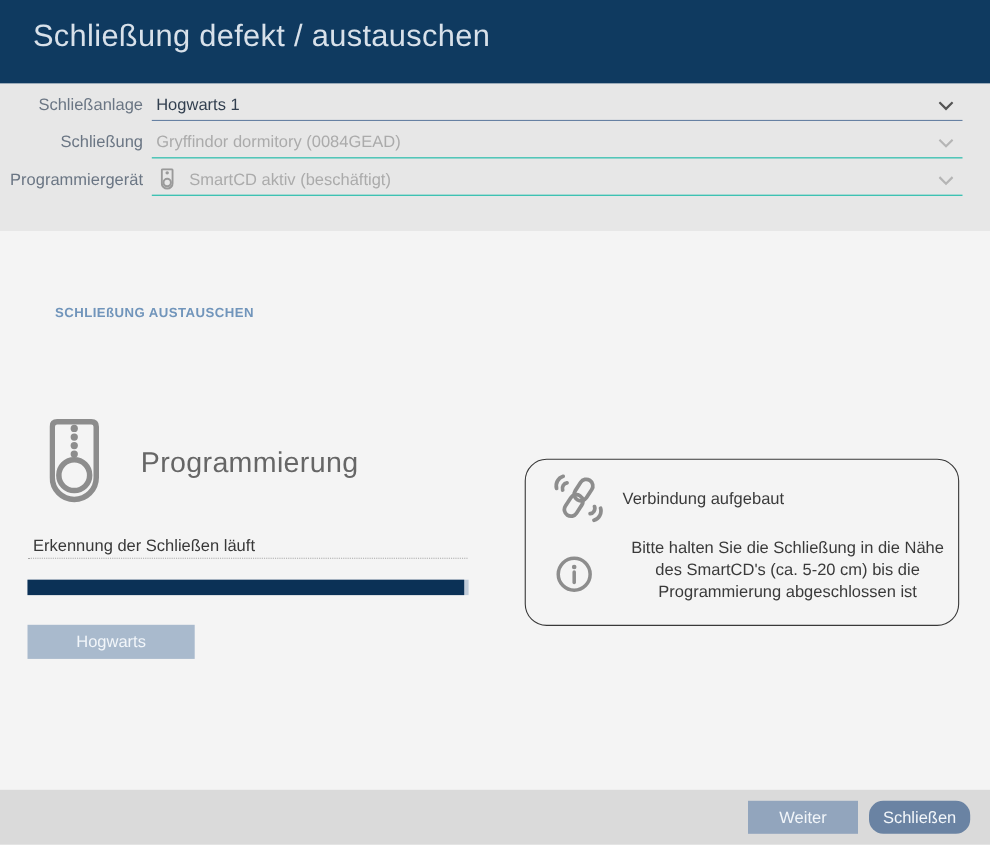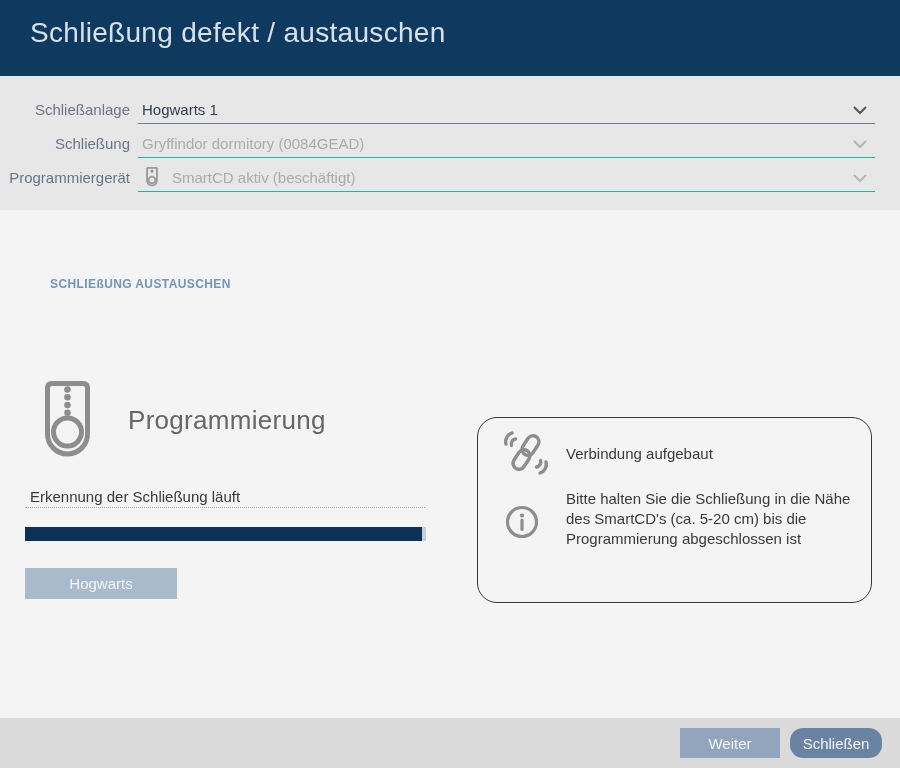--- a/index.html
+++ b/index.html
@@ -5,21 +5,21 @@
   * { margin:0; padding:0; box-sizing:border-box; }
   html,body { width:900px; height:768px; }
   body { font-family:"Liberation Sans", sans-serif; background:#f4f4f4; }
   .app { position:relative; width:900px; height:768px; background:#f4f4f4; overflow:hidden; }
 
   
   .titlebar { position:absolute; top:0; left:0; width:900px; height:76px; background:#0f3a60; }
   .titlebar h1 { font-size:28px; font-weight:300; color:#d8e1ea; padding:17px 0 0 30px; letter-spacing:0.3px; }
 
   
-  .form-panel { position:absolute; top:76px; left:0; width:900px; height:134px; background:#e7e7e7; padding-top:14px; }
+  .form-panel { position:absolute; top:76px; left:0; width:900px; height:134px; background:#e7e7e7; }
   .form-row { display:flex; align-items:flex-end; height:34px; padding-right:25px; }
   .form-label { width:130px; text-align:right; font-size:15px; color:#6b7684; padding-bottom:6px; flex:none; }
   .field { flex:1; margin-left:8px; display:flex; align-items:center; height:28px; position:relative; padding:0 4px 0 4px; }
   .field.enabled { border-bottom:1px solid #6781a3; }
   .field.disabled { border-bottom:1px solid #14b8a6; }
   .field-value { font-size:15px; white-space:nowrap; }
   .field.enabled .field-value { color:#323f4f; }
   .field.disabled .field-value { color:#ababab; }
   .chevron { position:absolute; right:8px; top:10px; }
   .mini-cyl { margin:0 14px 2px 4px; flex:none; }
@@ -31,21 +31,21 @@
   .cylinder-icon { position:absolute; top:381px; left:45px; }
   .prog-heading { position:absolute; top:405px; left:128px; font-size:26px; font-weight:300; color:#666666; letter-spacing:0.3px; }
   .prog-label { position:absolute; top:488px; left:30px; font-size:15px; color:#383838; }
   .dotted-sep { position:absolute; top:507px; left:25px; width:400px; border-bottom:1px dotted #a6a6a6; }
   .progress-track { position:absolute; top:527px; left:25px; width:401px; height:14px; background:#c2cdda; }
   .progress-fill { height:100%; width:99%; background:#0b3156; }
   .btn { border:none; font-family:"Liberation Sans", sans-serif; font-size:15px; color:#f2f6fa; cursor:pointer; }
   .btn-cancel { position:absolute; top:568px; left:25px; width:152px; height:31px; background:#a9bacd; }
 
   
-  .notify-box { position:absolute; top:417px; left:477px; width:395px; height:186px; border:1.5px solid #383838; border-radius:20px; }
+  .notify-box { position:absolute; top:417px; left:477px; width:395px; height:152px; border:1.5px solid #383838; border-radius:20px;text-align:center; }
   .notify-icon-1 { position:absolute; top:11px; left:22px; }
   .notify-text-1 { position:absolute; top:27px; left:88px; font-size:15px; color:#3a3a3a; }
   .notify-icon-2 { position:absolute; top:87px; left:27px; }
   .notify-text-2 { position:absolute; top:71px; left:88px; width:300px; font-size:15px; line-height:20px; color:#3a3a3a; }
 
   
   .footer { position:absolute; top:718px; left:0; width:900px; height:50px; background:#dadada; }
   .btn-next { position:absolute; top:10px; right:120px; width:100px; height:30px; background:#92a5bd; }
   .btn-close { position:absolute; top:10px; right:18px; width:92px; height:30px; background:#6a83a3;border-radius:13px; }
 </style>
@@ -105,21 +105,21 @@
     <g fill="#8d8d8d">
       <circle cx="22.5" cy="8.5" r="3.3"></circle>
       <circle cx="22.5" cy="16.3" r="3.3"></circle>
       <circle cx="22.5" cy="24.1" r="3.3"></circle>
       <circle cx="22.5" cy="31.8" r="3.3"></circle>
     </g>
   </svg>
 
   <h2 class="prog-heading">Programmierung</h2>
 
-  <div class="prog-label">Erkennung der Schließung läuft</div>
+  <div class="prog-label">Erkennung der Schließen läuft</div>
   <div class="dotted-sep"></div>
 
   <div class="progress-track">
     <div class="progress-fill" style="width: 99%;"></div>
   </div>
 
   <button class="btn btn-cancel">Hogwarts</button>
 
   <div class="notify-box">
     <svg class="notify-icon-1" width="52" height="48" viewBox="0 0 52 48">

